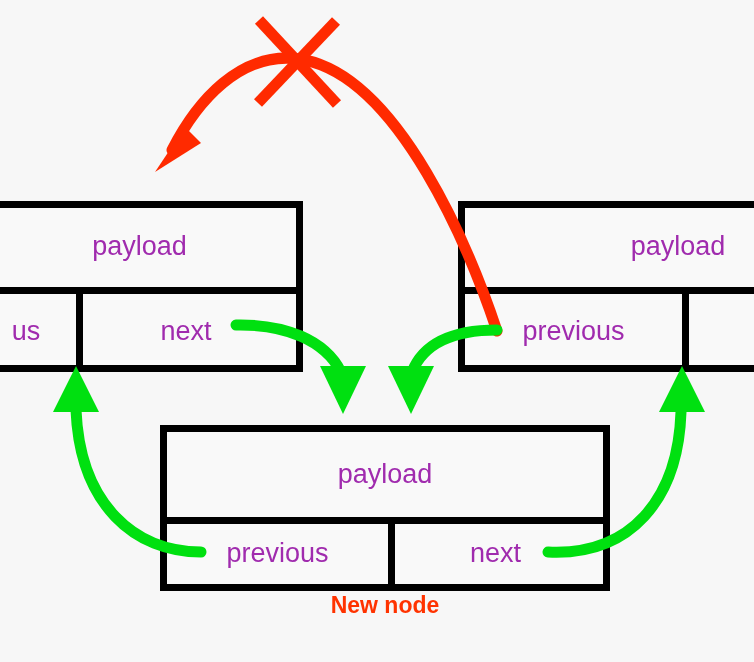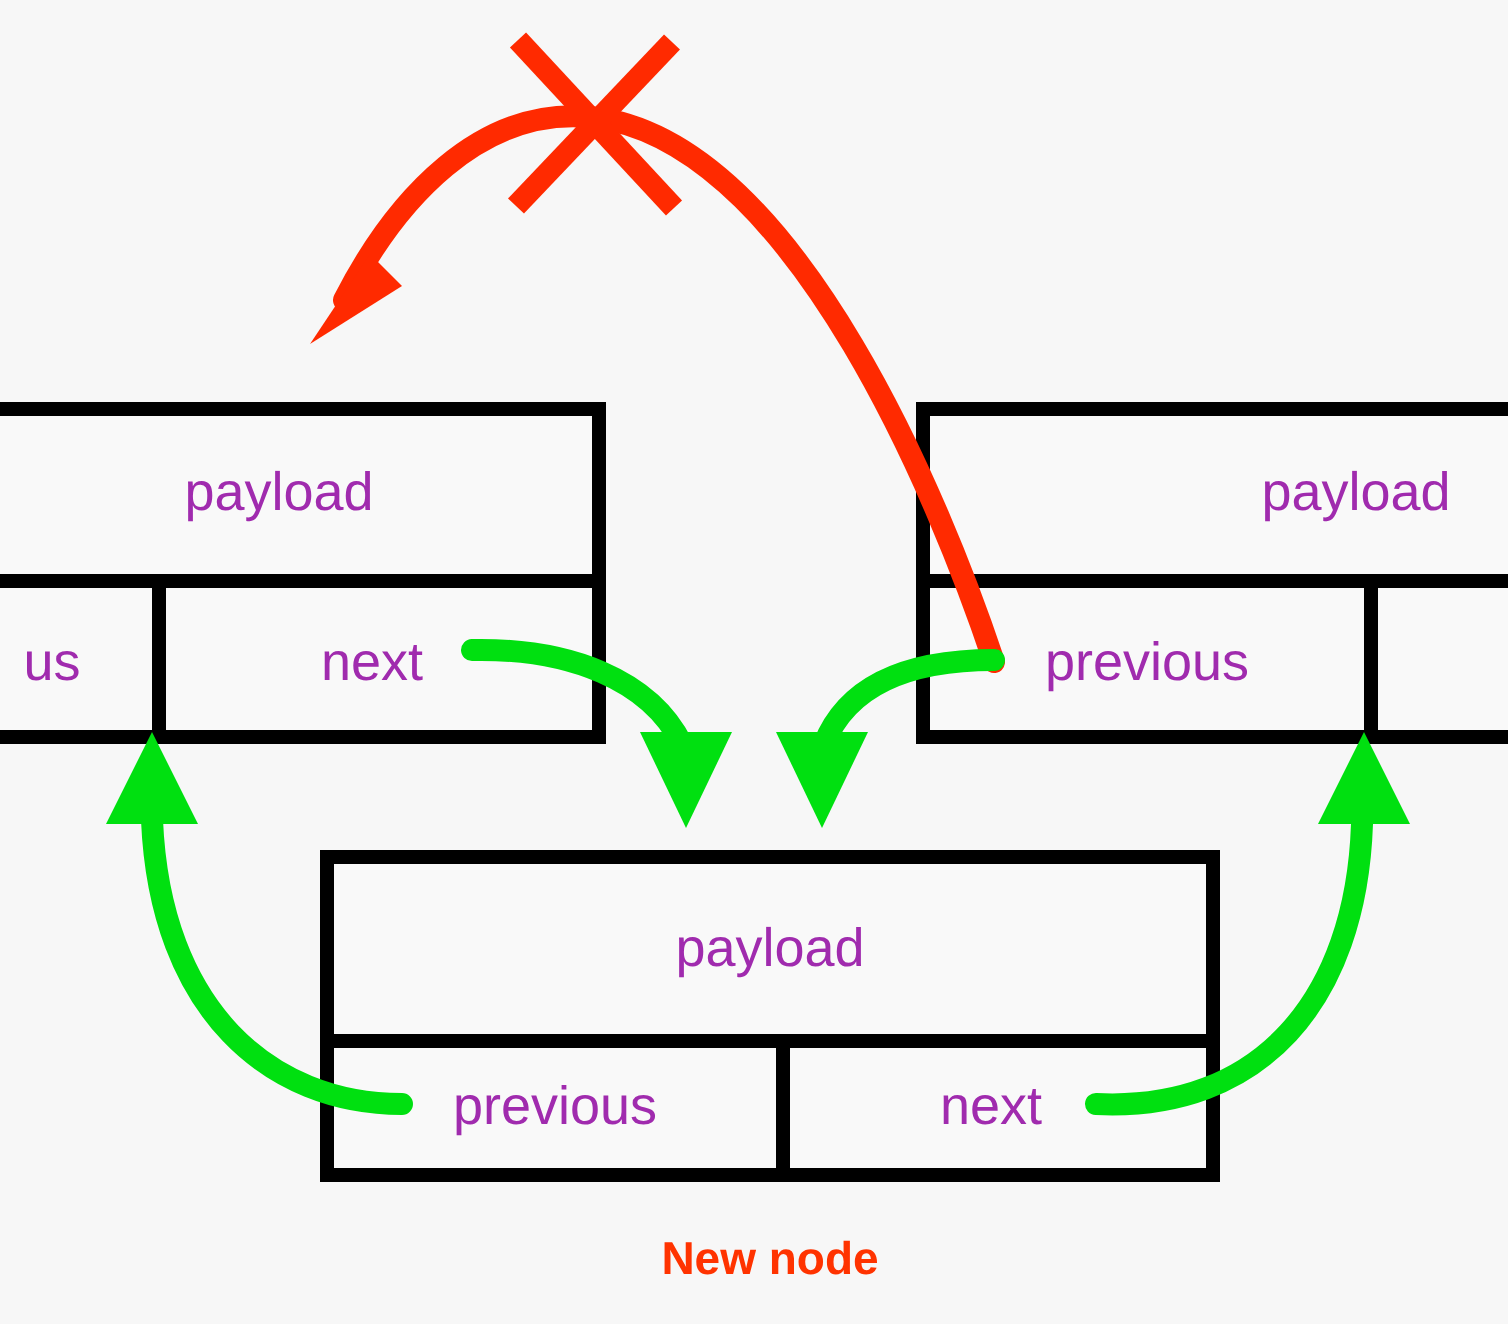--- a/index.html
+++ b/index.html
@@ -88,21 +88,21 @@
   <div class="cell-label" style="left:465px; top:318px; width:217px;">previous</div>
 
   <div class="node-box" style="left:160px; top:425px; width:450px; height:166px;">
     <div class="node-divider-h" style="top:85px;"></div>
     <div class="node-divider-v" style="left:221px; top:92px; height:67px;"></div>
   </div>
   <div class="cell-label" style="left:160px; top:461px; width:450px;">payload</div>
   <div class="cell-label" style="left:167px; top:540px; width:221px;">previous</div>
   <div class="cell-label" style="left:388px; top:540px; width:215px;">next</div>
 
-  <div class="caption" style="left:160px; top:618px; width:450px;">New node</div>
+  <div class="caption" style="left:160px; top:594px; width:450px;">New node</div>
 
   <svg class="layer" viewBox="0 0 754 662" xmlns="http://www.w3.org/2000/svg">
 
     <g>
       <path d="M 497 331 C 470 250 400 80 305 60 C 240 47 195 105 172 150" fill="none" stroke="#ff2a00" stroke-width="11" stroke-linecap="round"></path>
       <polygon points="155,172 201,143 185,127" fill="#ff2a00"></polygon>
     </g>
     <g>
       <line x1="259" y1="20" x2="337" y2="104" stroke="#ff2a00" stroke-width="11" stroke-linecap="butt"></line>
       <line x1="336" y1="21" x2="258" y2="103" stroke="#ff2a00" stroke-width="11" stroke-linecap="butt"></line>

